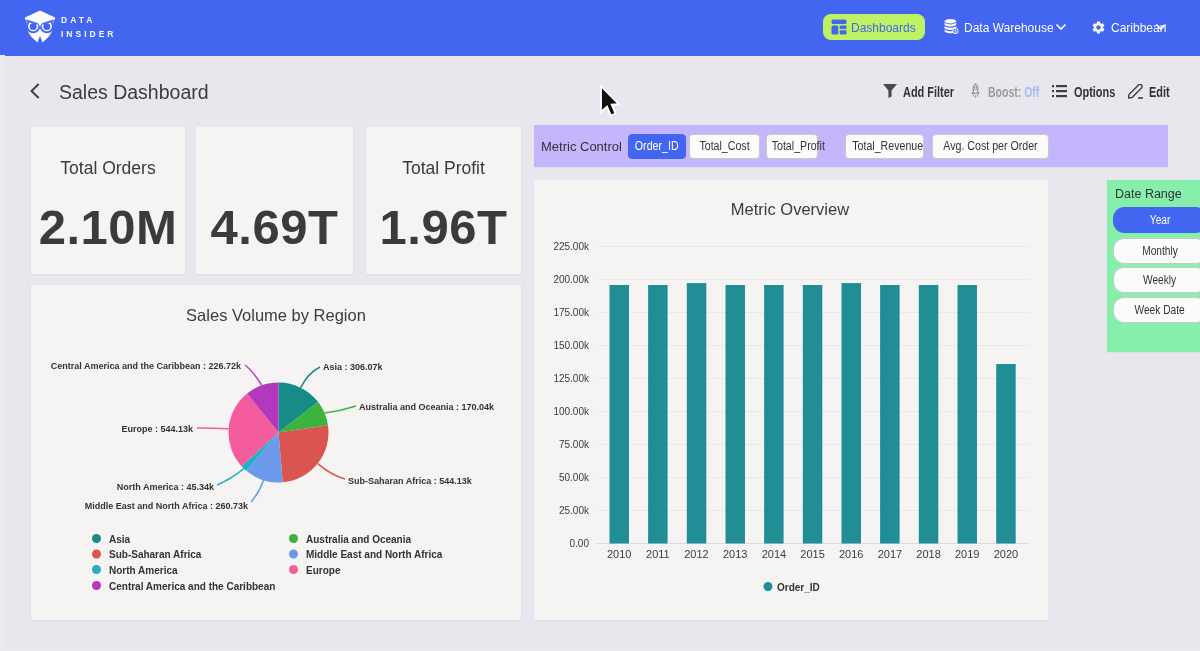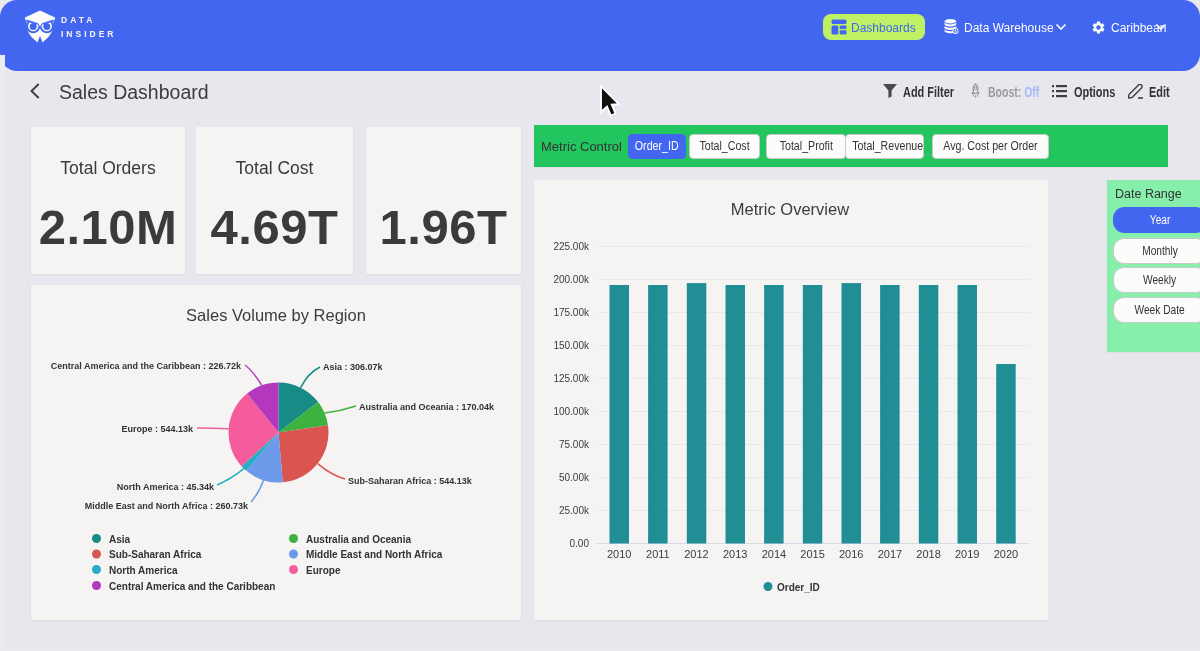--- a/index.html
+++ b/index.html
@@ -1,33 +1,33 @@
 <!DOCTYPE html>
 <html><head>
 <meta charset="utf-8">
 <style>
 * { margin:0; padding:0; box-sizing:border-box; }
 html,body { width:1200px; height:651px; overflow:hidden; }
 body { font-family:"Liberation Sans", sans-serif; background:#e8e7ed; position:relative; transform:translateZ(0); }
 .abs { position:absolute; }
 .card { position:absolute; background:#f5f4f2; box-shadow:0 1px 2px rgba(0,0,0,0.05); }
 
-#topbar { position:absolute; left:0; top:0; width:1200px; height:71px; background:#4266f0;border-radius:17px; }
+#topbar { position:absolute; left:0; top:0; width:1200px; height:56px; background:#4266f0; }
 #logo-text { position:absolute; left:61px; top:13px; color:#f6f6f8; font-size:8.5px; font-weight:bold; letter-spacing:3px; line-height:14px; }
 #dash-btn { position:absolute; left:823px; top:14px; width:102px; height:26px; background:#bef264; border-radius:8px; }
 #dash-btn span { position:absolute; left:28px; top:7px; font-size:12px; color:#4266f0; }
 .topitem { position:absolute; top:21px; color:#fbfbfd; font-size:12px; }
 #back { position:absolute; left:30px; top:83px; }
 #pagetitle { position:absolute; left:59px; top:81px; font-size:19.5px; color:#3c3c3c; }
 .hbtn { position:absolute; top:84px; font-size:14px; font-weight:bold; color:#333; transform:scaleX(0.78); transform-origin:0 50%; white-space:nowrap; }
 
 .kpi-title { position:absolute; width:100%; text-align:center; top:31px; font-size:17.5px; color:#3a3a3a; }
 .kpi-num { position:absolute; width:100%; text-align:center; top:72px; font-size:49px; font-weight:bold; color:#3b3b3b; letter-spacing:0.5px; }
 
-#metricbar { position:absolute; left:534px; top:125px; width:634px; height:42px; background:#22c55e; box-shadow:0 1px 2px rgba(0,0,0,0.05); }
+#metricbar { position:absolute; left:534px; top:125px; width:634px; height:42px; background:#c4b5fd; box-shadow:0 1px 2px rgba(0,0,0,0.05); }
 #metricbar .label { position:absolute; left:7px; top:14px; font-size:13px; color:#333; }
 .mbtn { position:absolute; top:9px; height:25px; border:1px solid #c9c9c7; border-radius:4px; background:#fcfcfa; color:#333; font-size:12.5px; font-family:"Liberation Sans",sans-serif; text-align:center; line-height:23px; }
 .mbtn span, .dbtn span { display:inline-block; transform:scaleX(0.85); transform-origin:50% 50%; white-space:nowrap; }
 .mbtn.sel { background:#4266f0; border-color:#4266f0; color:#fff; }
 
 #datepanel { position:absolute; left:1107px; top:180px; width:107px; height:172px; background:#86efac; box-shadow:0 1px 2px rgba(0,0,0,0.05); }
 #datepanel .title { position:absolute; left:8px; top:7px; font-size:12.5px; color:#333; }
 .dbtn { position:absolute; left:6px; width:94px; height:26px; border:1px solid #c9c9c7; border-radius:11px; background:#fcfcfa; color:#333; font-size:12px; text-align:center; line-height:24px; }
 .dbtn.sel { background:#4266f0; border-color:#4266f0; color:#fff; }
 </style>
@@ -106,32 +106,32 @@
   <path d="M1,10.5 L10.5,1 C11.3,0.2 12.7,0.2 13.5,1 C14.3,1.8 14.3,3.2 13.5,4 L4,13.5 L0.5,14 Z" fill="none" stroke="#3f3f3f" stroke-width="1.4"></path>
   <path d="M10,14 L15,14" stroke="#3f3f3f" stroke-width="1.6"></path>
 </svg>
 <div class="hbtn" style="left:1149px;">Edit</div>
 
 <div class="card" style="left:31px;top:127px;width:154px;height:147px;text-decoration:underline;">
   <div class="kpi-title">Total Orders</div>
     <div class="kpi-num">2.10M</div>
 </div>
 <div class="card" style="left:196px;top:127px;width:157px;height:147px;">
-  <div class="kpi-title">Total Cost</div>
     <div class="kpi-num">4.69T</div>
 </div>
 <div class="card" style="left:366px;top:127px;width:155px;height:147px;">
+  <div class="kpi-title">Total Profit</div>
     <div class="kpi-num">1.96T</div>
 </div>
 
 <div id="metricbar">
   <div class="label">Metric Control</div>
   <div class="mbtn sel" style="left:94px;width:58px;"><span>Order_ID</span></div>
   <div class="mbtn" style="left:155px;width:71px;"><span>Total_Cost</span></div>
-  <div class="mbtn" style="left:232px;width:80px;"><span>Total_Profit</span></div>
+  <div class="mbtn" style="left:232px;width:52px;"><span>Total_Profit</span></div>
   <div class="mbtn" style="left:311px;width:79px;"><span>Total_Revenue</span></div>
   <div class="mbtn" style="left:398px;width:117px;"><span>Avg. Cost per Order</span></div>
 </div>
 
 <div class="card" style="left:31px;top:285px;width:490px;height:335px;">
 <svg width="490" height="335" viewBox="0 0 490 335">
   <text x="245" y="36" text-anchor="middle" font-size="16.5" fill="#3c3c3c">Sales Volume by Region</text>
   <path d="M247.5,147.5 L247.50,97.50 A50,50 0 0 1 287.19,117.09 Z" fill="#178C87"></path>
   <path d="M247.5,147.5 L287.19,117.09 A50,50 0 0 1 296.98,140.31 Z" fill="#3CB33F"></path>
   <path d="M247.5,147.5 L296.98,140.31 A50,50 0 0 1 251.74,197.32 Z" fill="#DA5450"></path>

